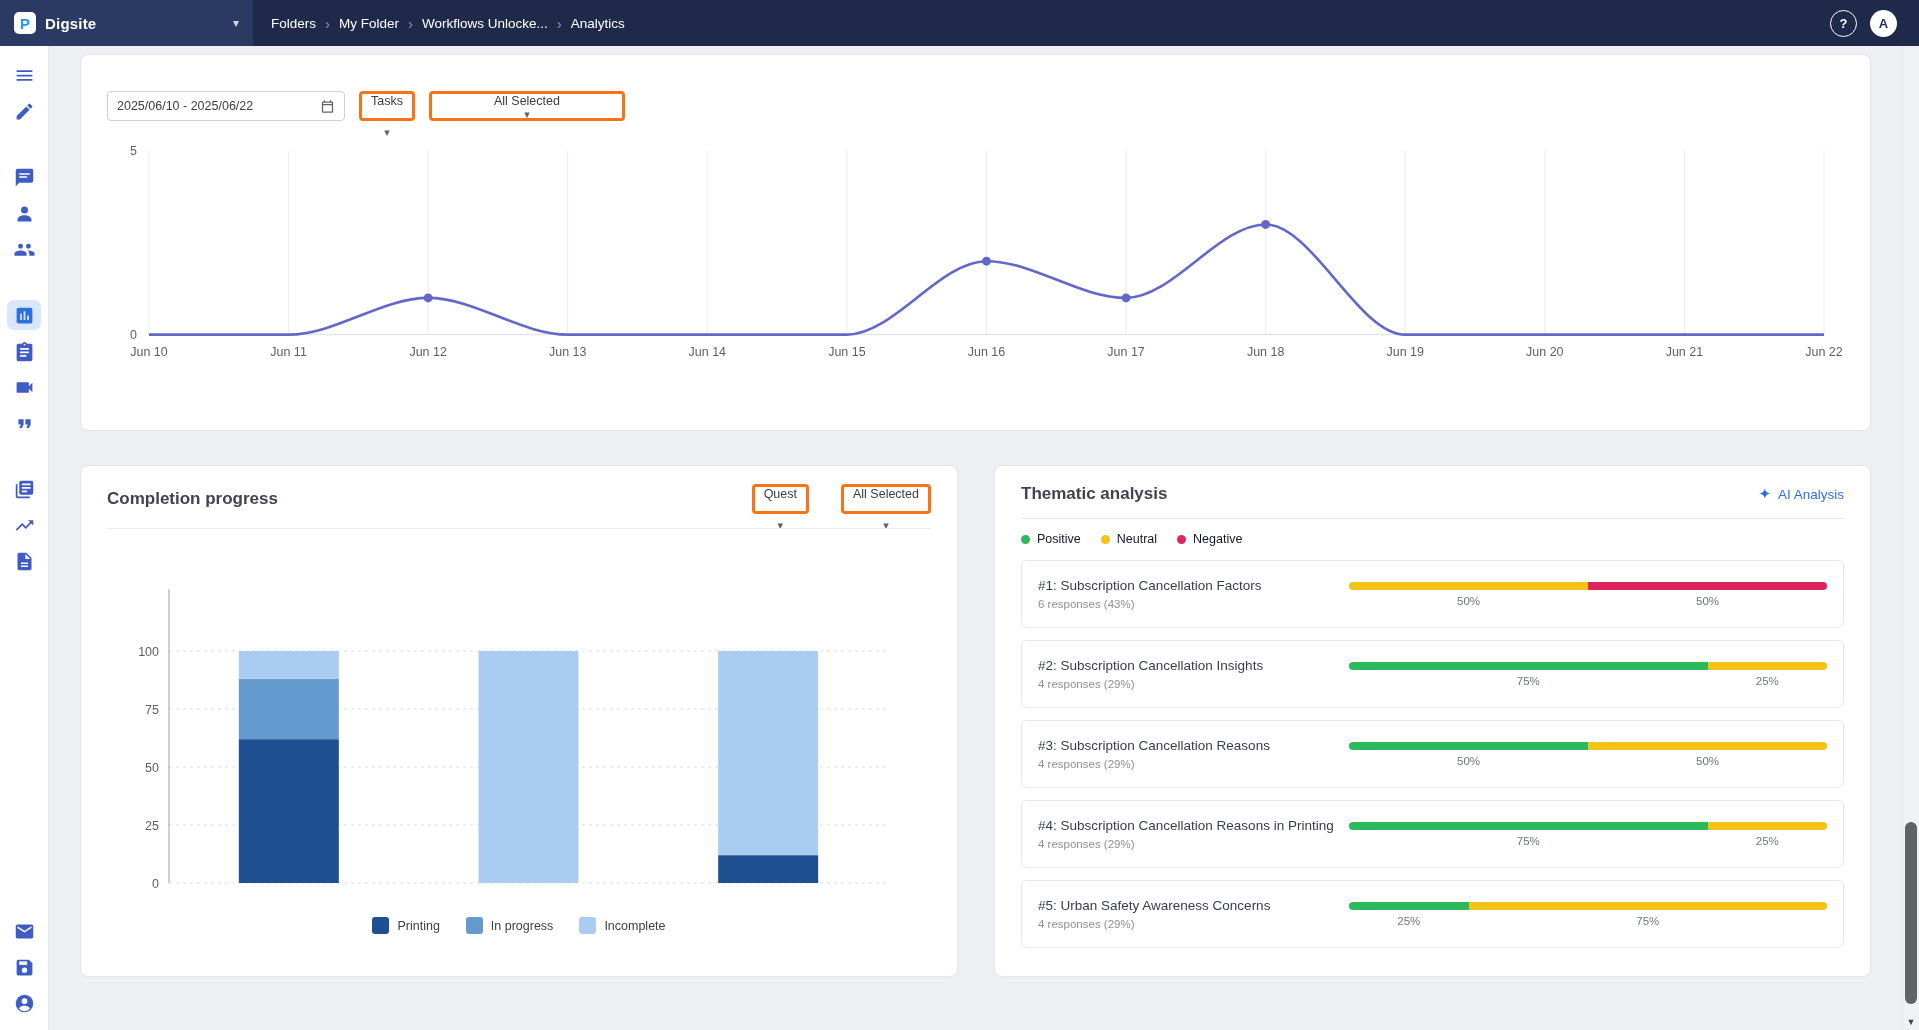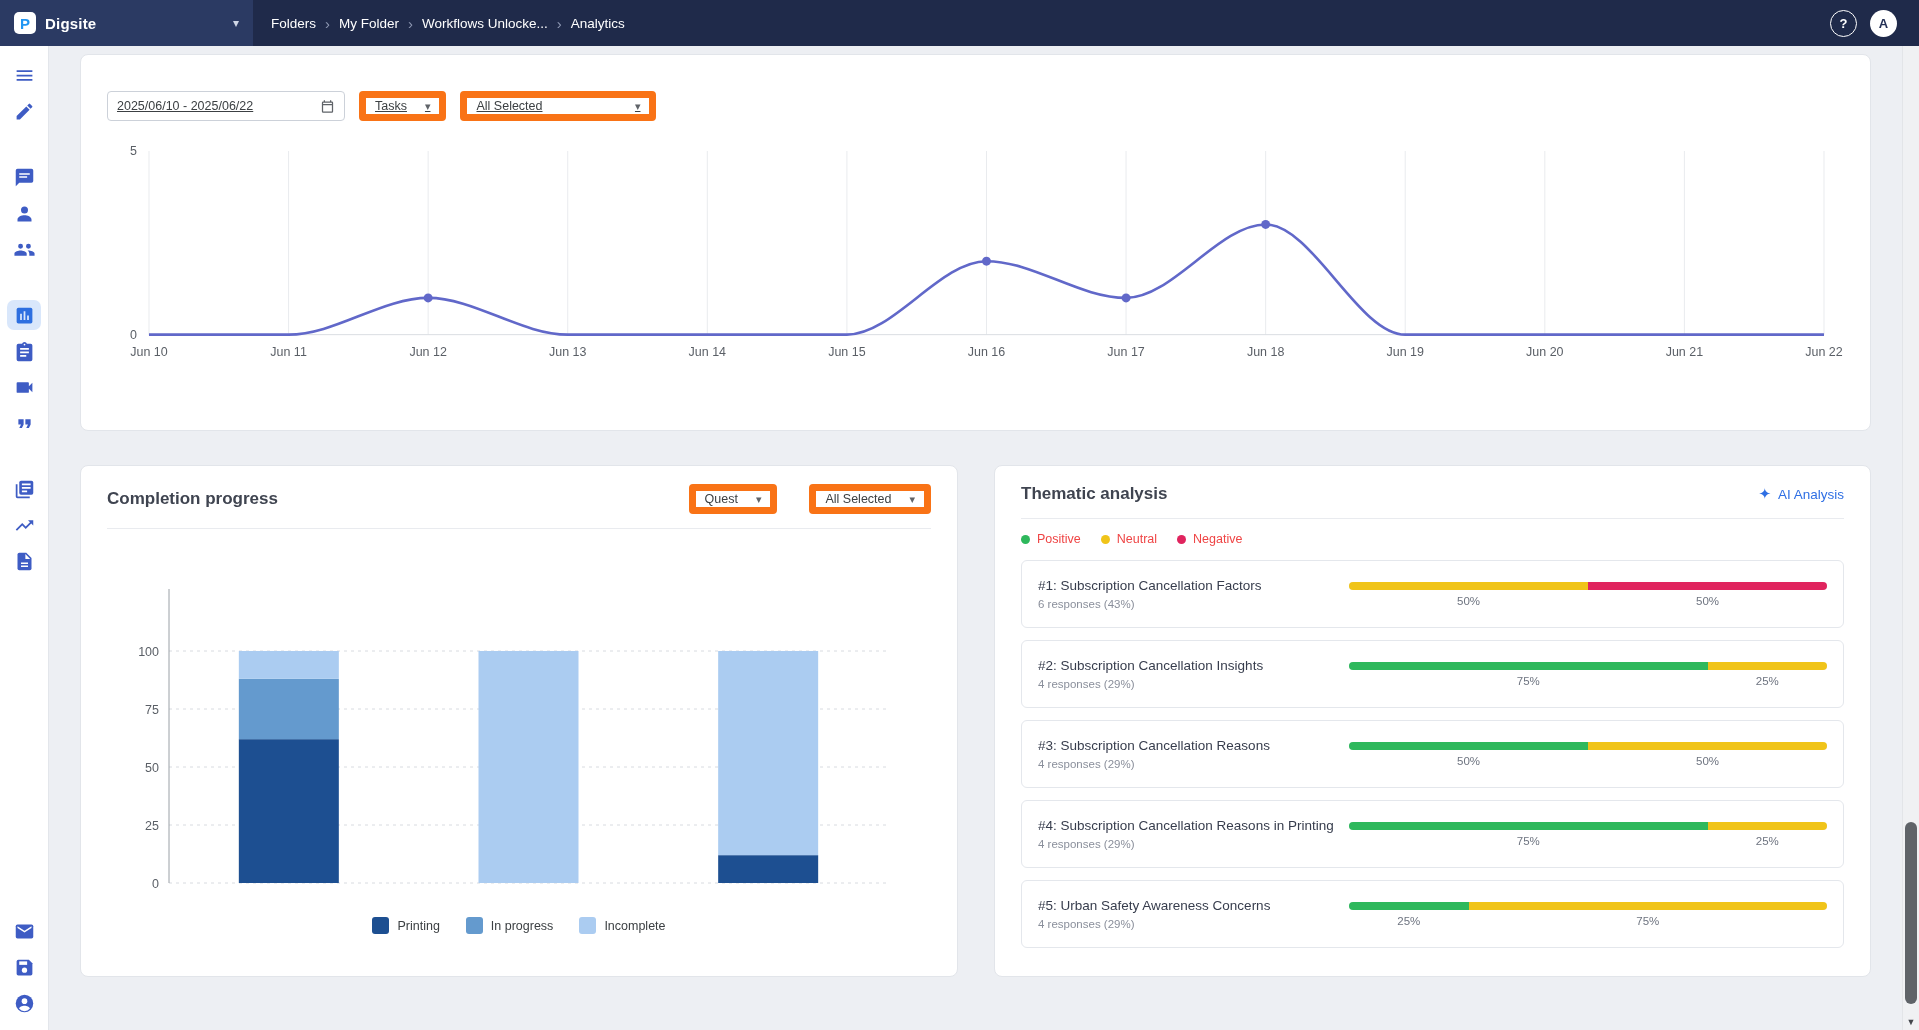--- a/index.html
+++ b/index.html
@@ -40,27 +40,27 @@
   .side-spacer { flex:1; }
 
   
   .main { position:absolute; left:49px; top:46px; right:17px; bottom:0; padding:8px 31px 0; overflow:hidden; }
   .card { background:#fff; border:1px solid #e2e5ea; border-radius:8px; }
   .card-title { margin:0; font-size:17px; font-weight:bold; color:#3f4450; }
 
   .timeline-card { padding:20px 26px 14px; height:377px; }
   .card-title-row { display:flex; align-items:center; }
   .title-rule { flex:1; height:1px; background:#e9ebef; margin-left:20px; }
-  .controls-row { display:flex; align-items:flex-start; gap:14px; margin-top:16px;text-decoration:underline; }
+  .controls-row { display:flex; align-items:flex-start; gap:14px; margin-top:16px; }
   .date-input { width:238px; height:30px; border:1px solid #ccd1d9; border-radius:4px; background:#fff;
                 display:flex; align-items:center; justify-content:space-between; padding:0 9px;
                 font-size:12.5px; color:#3c4043; cursor:text; }
   .date-input svg { width:15px; height:15px; color:#5f6368; }
-  .select { height:30px; border:7px solid #f97316; border-radius:4px; display:inline-flex; align-items:center;
-            gap:18px; padding:0 9px; font-size:12.5px; color:#3c4043; background:#fff; cursor:pointer; }
+  .select { height:30px; border:3px solid #f97316; border-radius:4px; display:inline-flex; align-items:center;
+            gap:18px; padding:0 9px; font-size:12.5px; color:#3c4043; background:#fff; cursor:pointer;flex-direction:column; }
   .caret { color:#5f6368; font-size:11px; }
   .select-md { width:196px; justify-content:space-between; gap:0; }
   .line-chart { display:block; width:100%; height:auto; margin-top:14px; }
 
   svg text { font-family:"Liberation Sans", sans-serif; }
   .tick { font-size:12.5px; fill:#5a5f66; }
 
   .bottom-row { display:flex; gap:36px; margin-top:34px; }
   .completion-card { width:878px; height:512px; padding:18px 26px; display:flex; flex-direction:column; }
   .card-header { display:flex; align-items:center; justify-content:space-between; }
@@ -68,21 +68,21 @@
   .divider { height:1px; background:#e9ebef; margin-top:14px; flex:none; }
   .bar-chart { display:block; width:790px; height:330px; margin:36px 0 0 6px; flex:none; }
   .bar-legend { display:flex; justify-content:center; gap:26px; margin-top:22px; font-size:12.5px; color:#3c4043; align-items:center; }
   .legend-item { display:inline-flex; align-items:center; }
   .legend-sq { width:17px; height:17px; border-radius:3px; display:inline-block; margin-right:8px; }
 
   .thematic-card { flex:1; height:512px; padding:18px 26px; display:flex; flex-direction:column; }
   .ai-link { display:inline-flex; align-items:center; gap:7px; color:#2f6fe4; font-size:13.5px;
              cursor:pointer; text-decoration:none; }
   .sparkle { font-size:15px; }
-  .sent-legend { display:flex; gap:20px; margin-top:13px; font-size:12.5px; color:#ef4444; align-items:center; }
+  .sent-legend { display:flex; gap:20px; margin-top:13px; font-size:12.5px; color:#0f172a; align-items:center; }
   .sent-legend .legend-item { gap:0; }
   .dot { width:9px; height:9px; border-radius:50%; display:inline-block; margin-right:7px; }
   .themes { margin-top:14px; display:flex; flex-direction:column; gap:12px; }
   .theme-row { border:1px solid #e4e7ec; border-radius:6px; padding:12px 16px; height:68px;
                display:flex; align-items:center; justify-content:space-between; cursor:pointer; background:#fff; }
   .theme-title { font-size:13.5px; color:#373d4d; }
   .theme-sub { font-size:11.5px; color:#8a8f9b; margin-top:5px; }
   .theme-bars { width:478px; }
   .tbar { display:flex; height:8px; border-radius:4px; overflow:hidden; background:#eceef1; }
   .tbar span { height:100%; }

